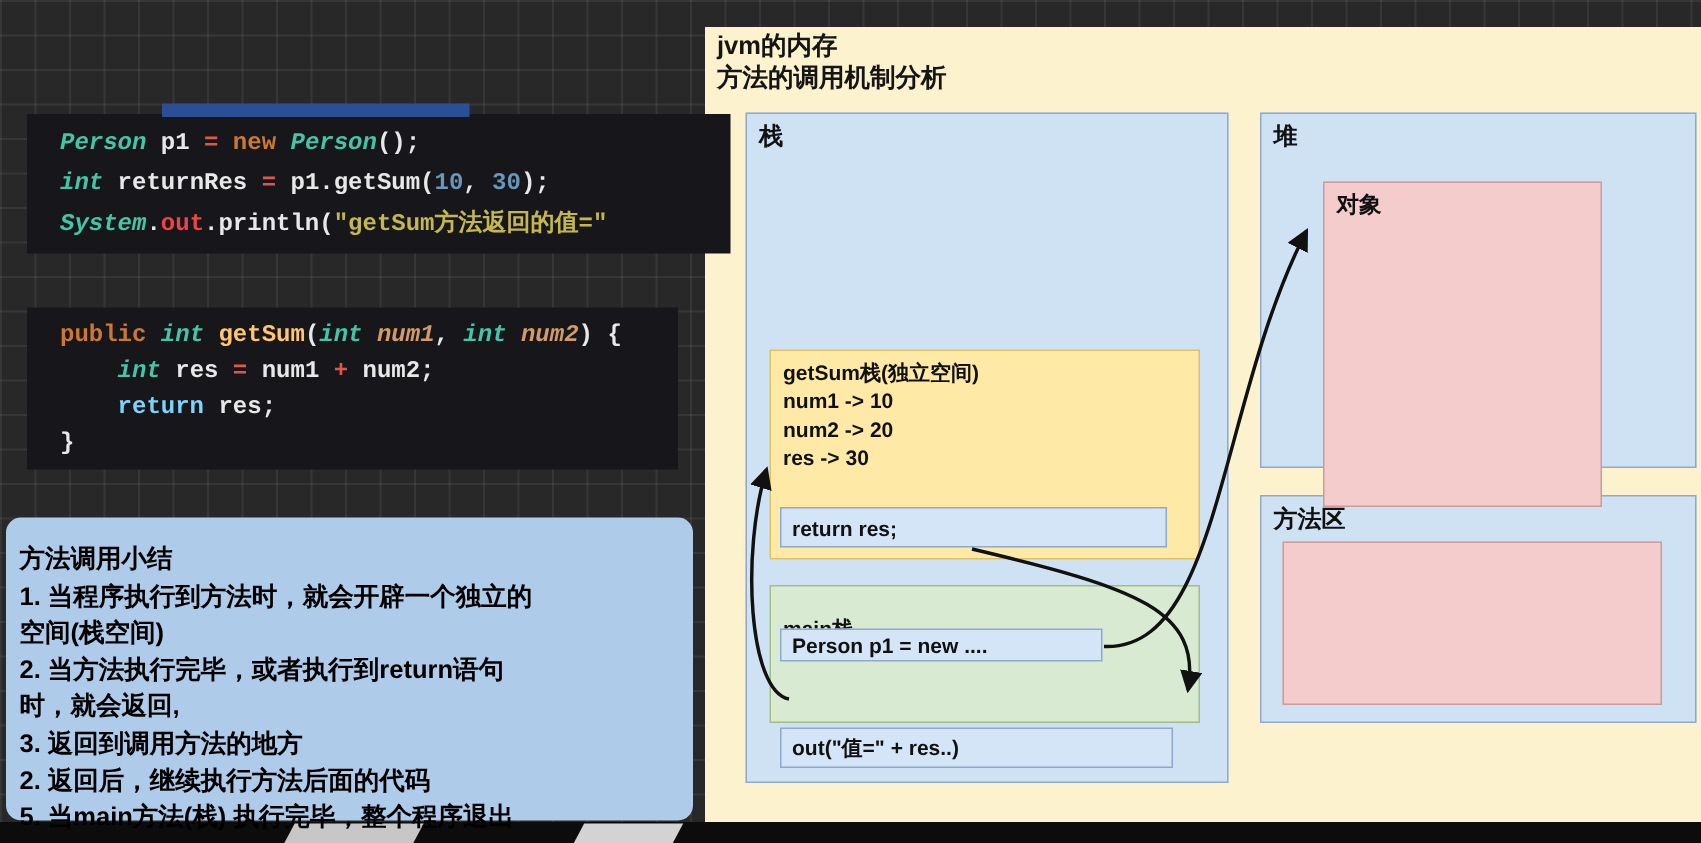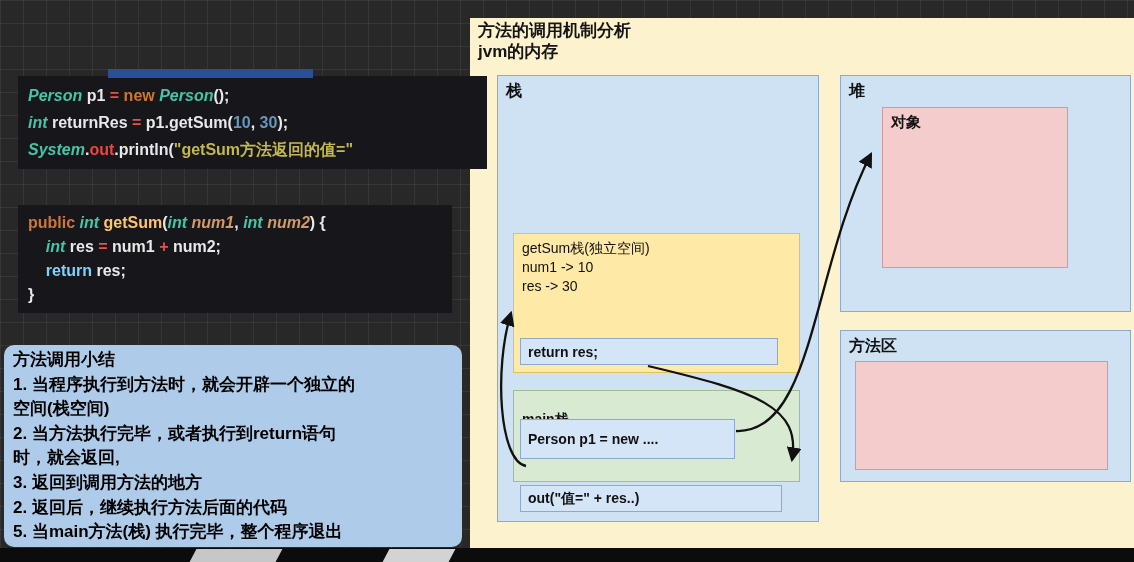--- a/index.html
+++ b/index.html
@@ -19,88 +19,89 @@
   .panel{left:470px;top:18px;width:664px;height:530px;background:#fcf2cd;z-index:1}
   .panel-title{left:478px;top:20px;z-index:2;color:#151515;font-weight:bold;font-size:17px;line-height:21px}
 
   
   .bluebox{position:absolute;background:#cfe2f3;border:1px solid #8ea9c9;color:#111}
   .box-label{font-weight:bold;font-size:16px;color:#111;padding:5px 8px;display:inline-block}
   .stack-box{left:497px;top:75px;width:322px;height:447px;z-index:2}
   .heap-box{left:840px;top:75px;width:291px;height:237px;z-index:2}
   .method-box{left:840px;top:330px;width:291px;height:152px;z-index:2}
   .pinkbox{position:absolute;background:#f4cccc;border:1px solid #cf9a9a;z-index:3;color:#111}
-  .object-box{left:882px;top:107px;width:186px;height:161px}
+  .object-box{left:882px;top:121px;width:186px;height:217px}
   .object-box .box-label{font-size:15px}
   .method-inner{left:855px;top:361px;width:253px;height:109px}
 
   .getsum-frame{left:513px;top:233px;width:287px;height:140px;background:#ffe9a6;border:1px solid #dfc25e;
-    z-index:3;padding:5px 8px;font-size:14px;font-weight:normal;color:#111}
+    z-index:3;padding:5px 8px;font-size:14px;font-weight:bold;color:#111}
   .getsum-frame div{line-height:19px}
   .main-frame{left:513px;top:390px;width:287px;height:92px;background:#d9ead3;border:1px solid #9fbf87;
     z-index:3;padding:20px 8px;font-size:14px;font-weight:bold;color:#111}
   .stmt{position:absolute;background:#d4e5f7;border:1px solid #8ea9c9;z-index:4;
     font-size:14px;font-weight:bold;color:#111;display:flex;align-items:center;padding-left:7px;white-space:nowrap}
   .return-box{left:520px;top:338px;width:258px;height:27px}
-  .stmt1{left:520px;top:419px;width:215px;height:40px}
+  .stmt1{left:520px;top:419px;width:215px;height:22px}
   .stmt2{left:527px;top:451px;width:257px;height:26px}
   .stmt3{left:520px;top:485px;width:262px;height:27px}
 
   
-  .codeblock{position:absolute;background:#17171b;z-index:10;padding:6px 10px;
-    font-family:Liberation Sans, sans-serif;font-size:16px;font-weight:bold}
+  .codeblock{position:absolute;background:#17171b;z-index:10;padding:6px 22px;
+    font-family:Liberation Mono, monospace;font-size:16px;font-weight:bold}
   .codeblock .code-line{white-space:pre}
   .code1{left:18px;top:76px;width:469px}
   .code1 .code-line{line-height:27px}
   .code2{left:18px;top:205px;width:434px}
   .code2 .code-line{line-height:24px}
   .tok-plain{color:#e8e8e8}
   .tok-type{color:#45c5a8;font-style:italic}
   .tok-kw{color:#cc7832}
   .tok-op{color:#e0564a}
   .tok-num{color:#6897bb}
   .tok-str{color:#c3b84e}
   .tok-field{color:#ef4444}
   .tok-method{color:#ffc66d}
   .tok-param{color:#d19a66;font-style:italic}
   .tok-ret{color:#7dd3fc}
 
   .selection-remnant{left:108px;top:69px;width:205px;height:9px;background:#2a4f97;z-index:11}
 
   
   .summary{left:4px;top:345px;width:458px;height:202px;background:#aecbe9;border-radius:10px;
-    z-index:10;padding:3px 9px;color:#000;font-weight:bold;font-size:17px}
+    z-index:10;padding:16px 9px;color:#000;font-weight:bold;font-size:17px}
   .summary div{line-height:24.6px;white-space:nowrap}
 
   
   .bottom-strip{left:0;top:548px;width:1134px;height:14px;background:#0c0c0c;z-index:5}
   .deco{position:absolute;top:549px;height:13px;z-index:6;transform:skewX(-28deg)}
   .deco1{left:193px;width:86px;background:#c7c7c7}
   .deco2{left:386px;width:66px;background:#d3d3d3}
 
   .arrows{position:absolute;left:0;top:0;width:1134px;height:562px;z-index:40;pointer-events:none}
 </style>
 </head>
 <body>
 
 <div id="screen">
 
   <div class="abs panel"></div>
   <div class="abs panel-title">
+    <div>jvm的内存</div>
     <div>方法的调用机制分析</div>
-    <div>jvm的内存</div>
   </div>
 
   <div class="bluebox stack-box">
     <span class="box-label">栈</span>
   </div>
 
   <div class="abs getsum-frame">
     <div>getSum栈(独立空间)</div>
     <div>num1 -&gt; 10</div>
+    <div>num2 -&gt; 20</div>
     <div>res -&gt; 30</div>
   </div>
   <div class="stmt return-box">return res;</div>
 
   <div class="abs main-frame">
     <div>main栈</div>
   </div>
   <div class="stmt stmt1">Person p1 = new ....</div>
   <div class="stmt stmt3">out("值=" + res..)</div>
 

